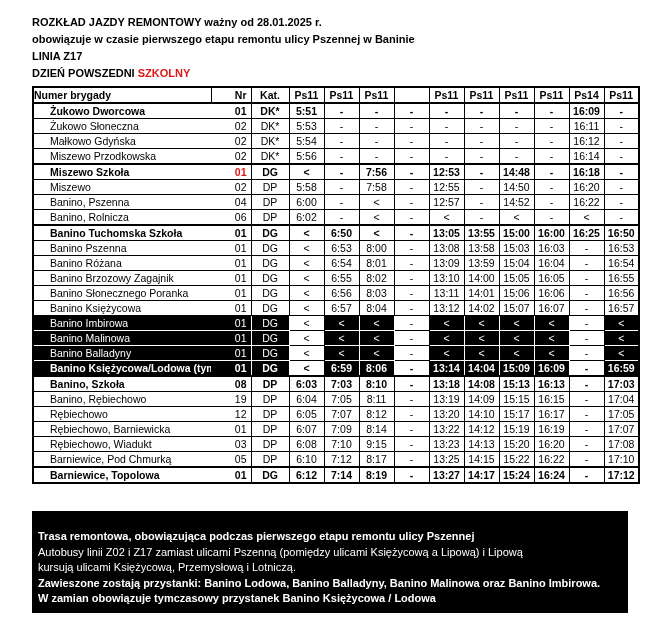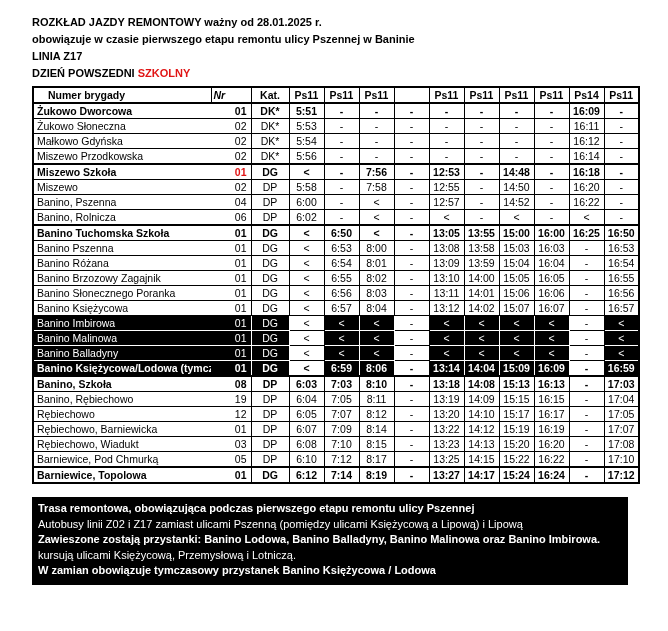--- a/index.html
+++ b/index.html
@@ -4,30 +4,30 @@
 <style>
   * { margin:0; padding:0; box-sizing:border-box; }
   html,body { width:668px; height:631px; background:#ffffff; }
   body { font-family:"Liberation Sans", sans-serif; color:#000; position:relative; }
   .page { position:absolute; left:32px; top:14px; width:610px; }
   .hdr-line { font-size:11px; font-weight:bold; line-height:17px; white-space:nowrap; }
   .red { color:#e01414; }
   table { border-collapse:collapse; table-layout:fixed; width:608px; margin-top:4px; border:2px solid #000; }
   th, td { border:1px solid #000; font-size:10.5px; height:14px; padding:0 2px; white-space:nowrap; overflow:hidden; line-height:14px; }
   th { font-weight:bold; text-align:center; }
-  th.name { text-align:left; padding-left:14px;margin-top:16px; }
-  th.nr { text-align:left; padding-right:4px;font-style:italic; }
-  td.name { text-align:left; padding-left:3px; border-right:none; }
+  th.name { text-align:left; padding-left:0;margin-top:16px; }
+  th.nr { text-align:right; padding-right:4px; }
+  td.name { text-align:left; padding-left:16px; border-right:none; }
   td.nr { text-align:right; padding-right:4px; border-left:none; }
   td.kat, td.t { text-align:center; }
   tr.bold td { font-weight:bold; }
   tr.thick td { border-top-width:2px; }
   tr.dark td { background:#000; color:#fff; border-color:#fff; }
   tr.dark td.lite { background:#fff; color:#000; border-color:#000; }
-  .notice { margin-top:13px; width:596px; background:#000; color:#fff; padding:4px 8px 6px 6px; }
+  .notice { margin-top:27px; width:596px; background:#000; color:#fff; padding:18px 8px 6px 6px; }
   .notice .nline { font-size:11px; line-height:15.5px; white-space:nowrap; overflow:hidden; }
   .notice .b { font-weight:bold; }
 </style>
 </head>
 <body>
 
 <div class="page">
 
   <div class="hdr-line">ROZKŁAD JAZDY REMONTOWY ważny od 28.01.2025 r.</div>
   <div class="hdr-line">obowiązuje w czasie pierwszego etapu remontu ulicy Pszennej w Baninie</div>
@@ -397,21 +397,21 @@
           <td class="t">16:19</td>
           <td class="t">-</td>
           <td class="t">17:07</td>
         </tr>
         <tr>
           <td class="name">Rębiechowo, Wiadukt</td>
           <td class="nr">03</td>
           <td class="kat">DP</td>
           <td class="t">6:08</td>
           <td class="t">7:10</td>
-          <td class="t">8:15</td>
+          <td class="t">9:15</td>
           <td class="t">-</td>
           <td class="t">13:23</td>
           <td class="t">14:13</td>
           <td class="t">15:20</td>
           <td class="t">16:20</td>
           <td class="t">-</td>
           <td class="t">17:08</td>
         </tr>
         <tr>
           <td class="name">Barniewice, Pod Chmurką</td>
@@ -442,18 +442,18 @@
           <td class="t">16:24</td>
           <td class="t">-</td>
           <td class="t">17:12</td>
         </tr>
       </tbody>
   </table>
 
   <div class="notice">
       <div class="nline b">Trasa remontowa, obowiązująca podczas pierwszego etapu remontu ulicy Pszennej</div>
       <div class="nline">Autobusy linii Z02 i Z17 zamiast ulicami Pszenną (pomiędzy ulicami Księżycową a Lipową) i Lipową</div>
+      <div class="nline">kursują ulicami Księżycową, Przemysłową i Lotniczą.</div>
       <div class="nline b">Zawieszone zostają przystanki: Banino Lodowa, Banino Balladyny, Banino Malinowa oraz Banino Imbirowa.</div>
-      <div class="nline">kursują ulicami Księżycową, Przemysłową i Lotniczą.</div>
       <div class="nline b">W zamian obowiązuje tymczasowy przystanek Banino Księżycowa / Lodowa</div>
     </div>
 
 </div>
 
 </body></html>

